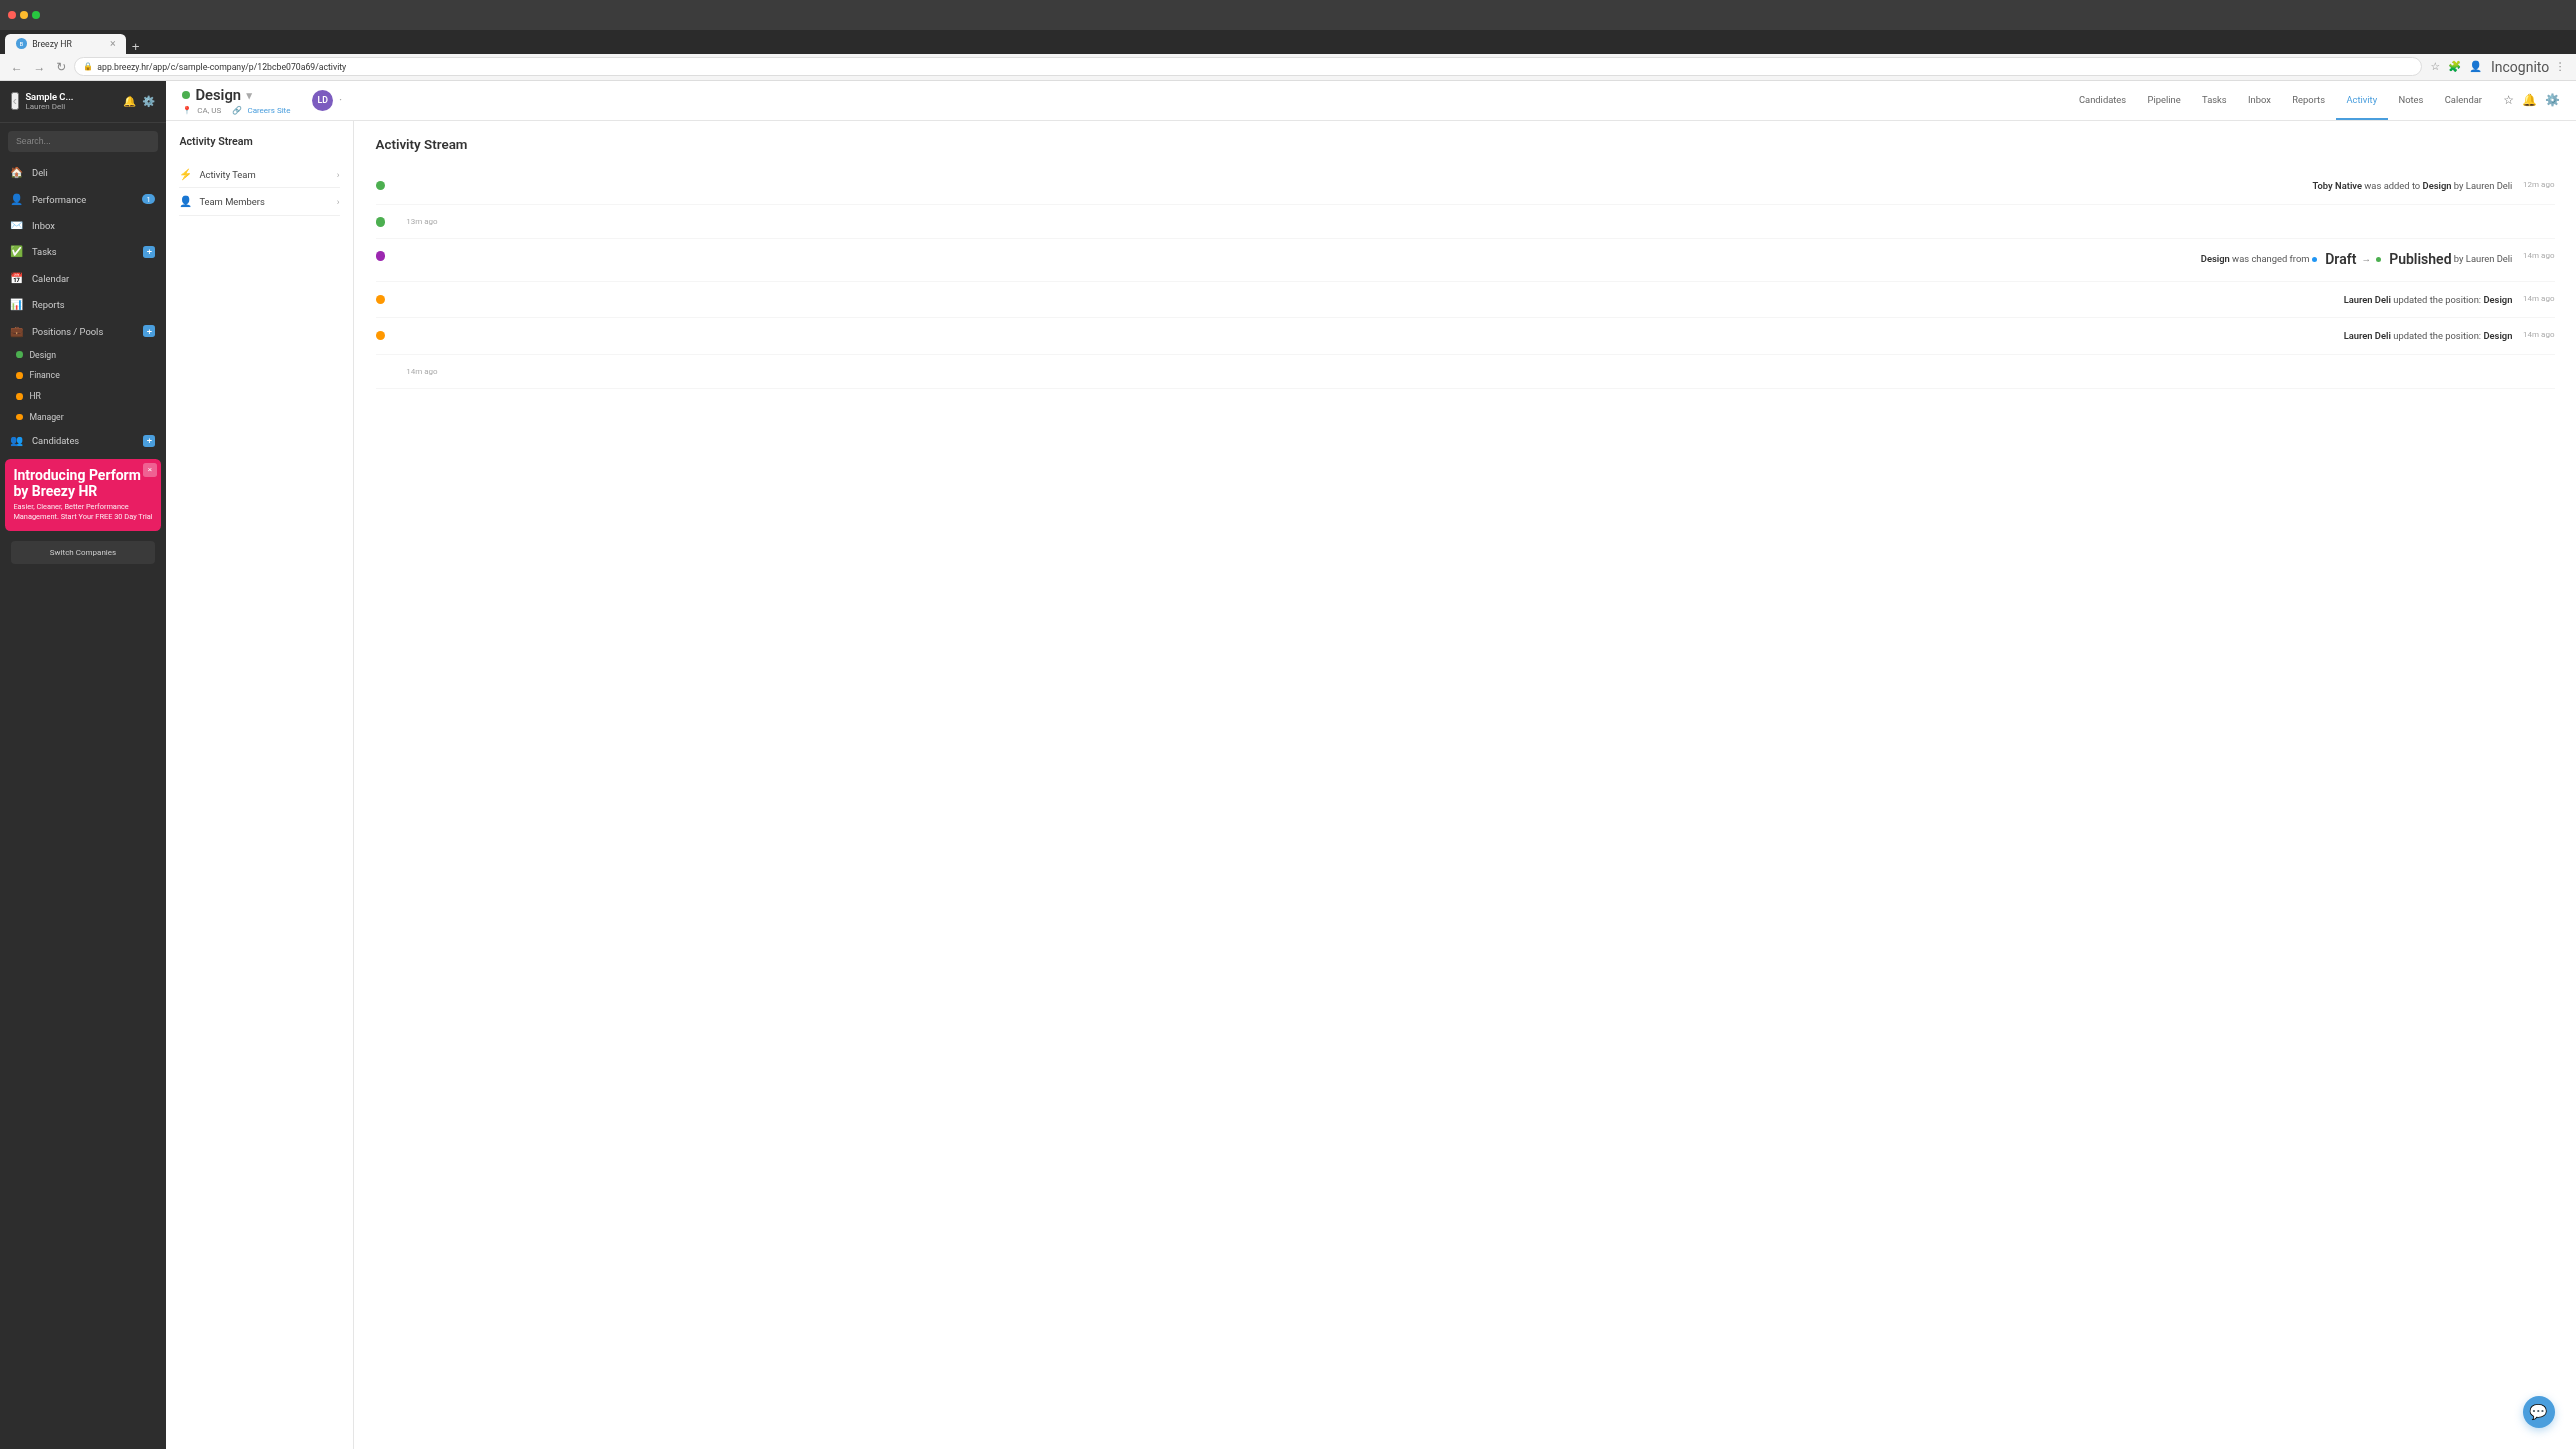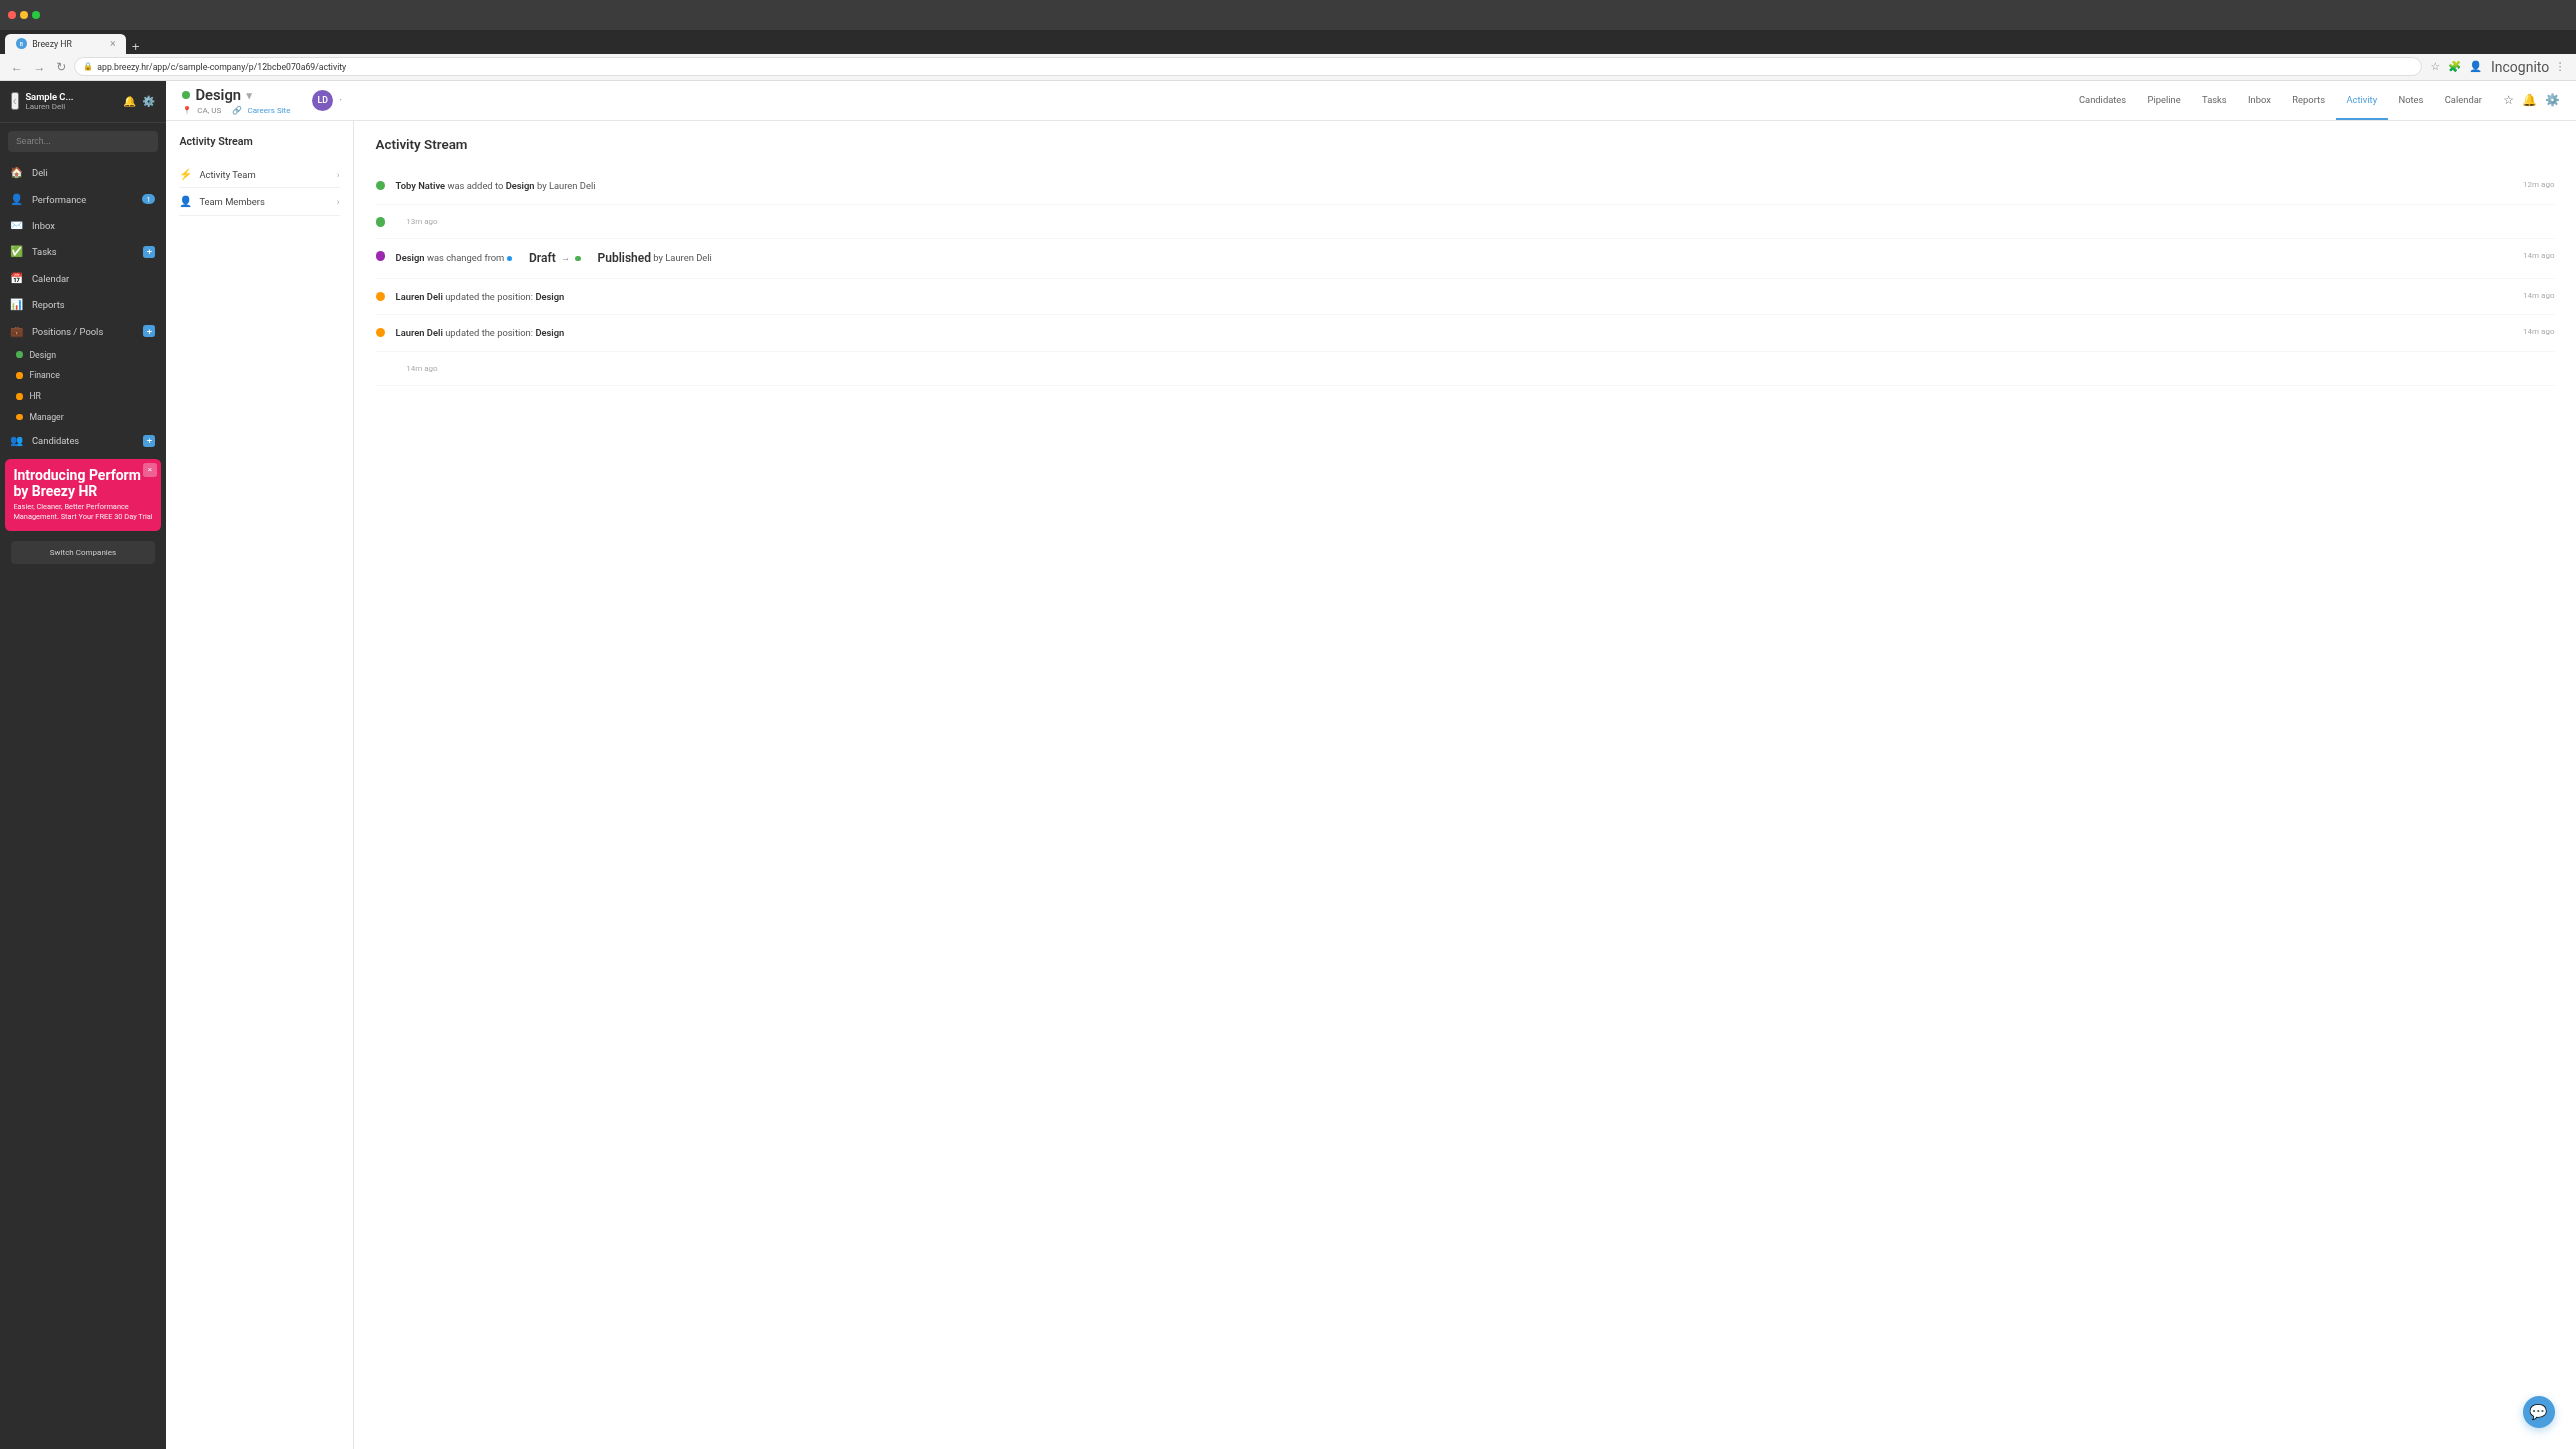--- a/index.html
+++ b/index.html
@@ -75,24 +75,24 @@
 
     
     .activity-stream { flex: 1; padding: 16px 21.5px; overflow-y: auto; background: white; }
     .stream-title { font-size: 13.4px; font-weight: 600; color: #333; margin-bottom: 16px; }
     .activity-item { display: flex; align-items: flex-start; padding: 10.7px 0; border-bottom: 0.7px solid #f5f5f5; position: relative; }
     .activity-dot { width: 9.4px; height: 9.4px; border-radius: 50%; flex-shrink: 0; margin-top: 2px; margin-right: 10.7px; }
     .activity-dot-green { background: #4caf50; }
     .activity-dot-purple { background: #9c27b0; }
     .activity-dot-orange { background: #ff9800; }
     .activity-dot-gray { background: #bbb; }
-    .activity-text { flex: 1; font-size: 9.4px; color: #555; line-height: 1.5; }
+    .activity-text { flex: 1; font-size: 9.4px; color: #555; line-height: 1.5; text-align: right; }
     .activity-text strong { color: #333; font-weight: 600; }
     .activity-time { font-size: 8px; color: #aaa; white-space: nowrap; margin-left: 10.7px; margin-top: 1.3px; }
-    .status-badge { display: inline-flex; align-items: center; gap: 17px; font-size: 12px; font-weight: 600; }
+    .status-badge { display: inline-flex; align-items: center; gap: 8px; font-size: 14px; font-weight: 600; }
     .status-dot-inline { width: 5.4px; height: 5.4px; border-radius: 50%; display: inline-block; }
     .arrow { color: #888; margin: 0 2.7px; }
 
     
     .chat-button { position: fixed; bottom: 21.5px; right: 21.5px; width: 32px; height: 32px; background: #4a9edd; border-radius: 50%; display: flex; align-items: center; justify-content: center; color: white; font-size: 14.8px; cursor: pointer; box-shadow: 0 2.7px 8px rgba(74,158,221,0.4); }
 
     
     .sidebar::-webkit-scrollbar { width: 2.7px; }
     .sidebar::-webkit-scrollbar-track { background: #2d2d2d; }
     .sidebar::-webkit-scrollbar-thumb { background: #555; border-radius: 1.3px; }

